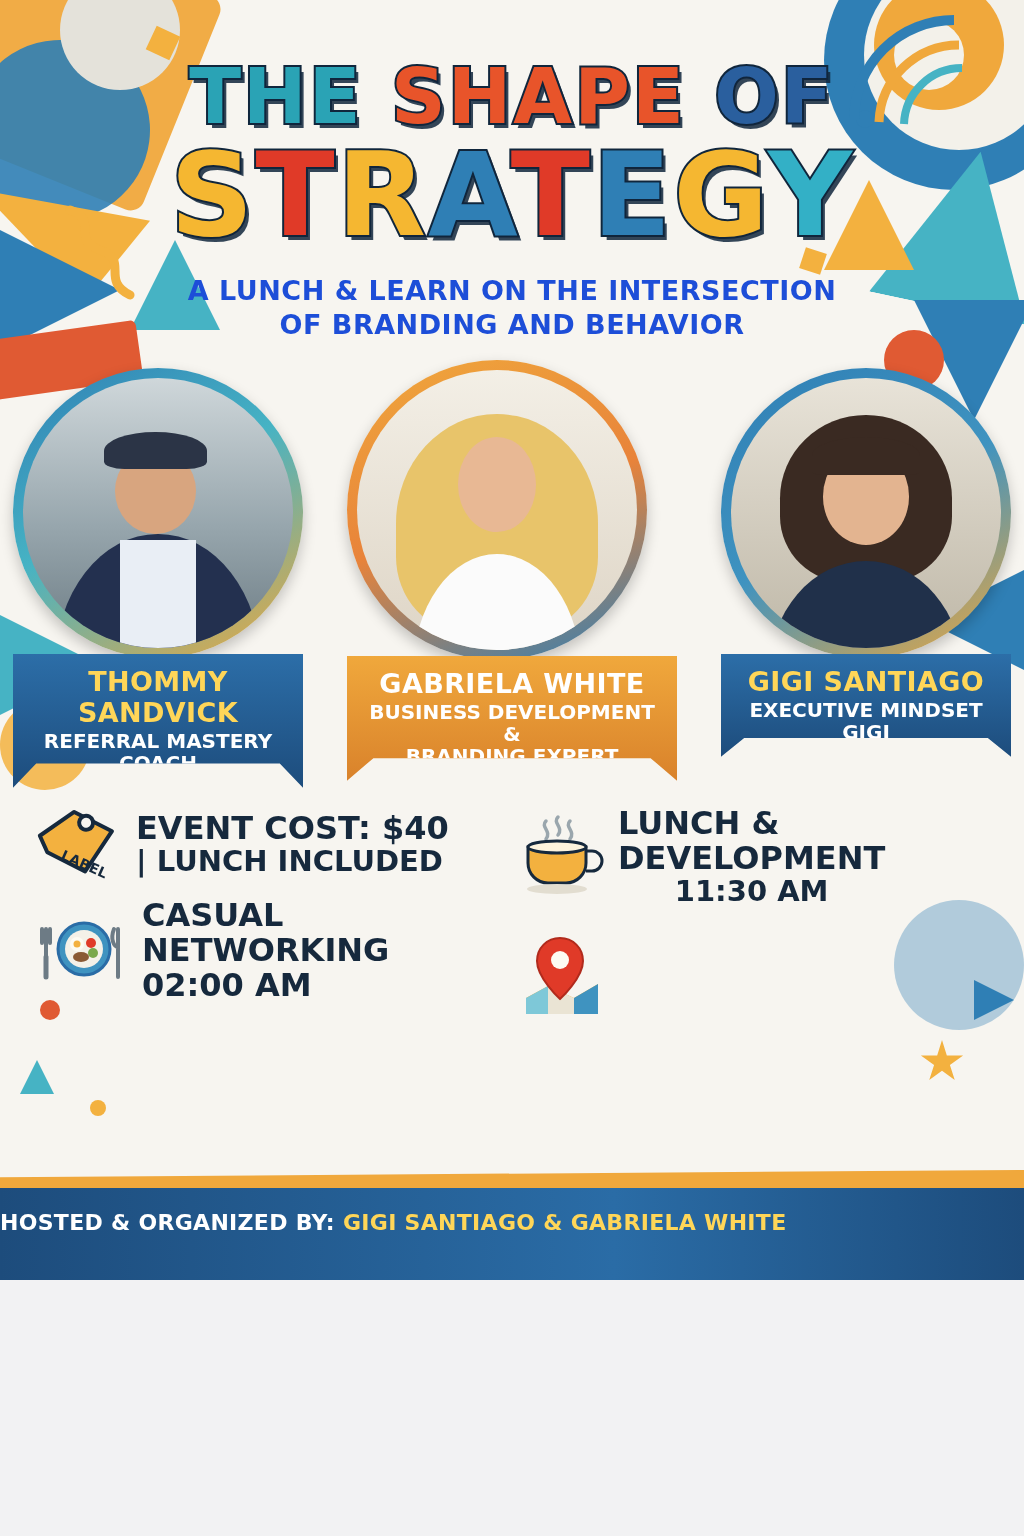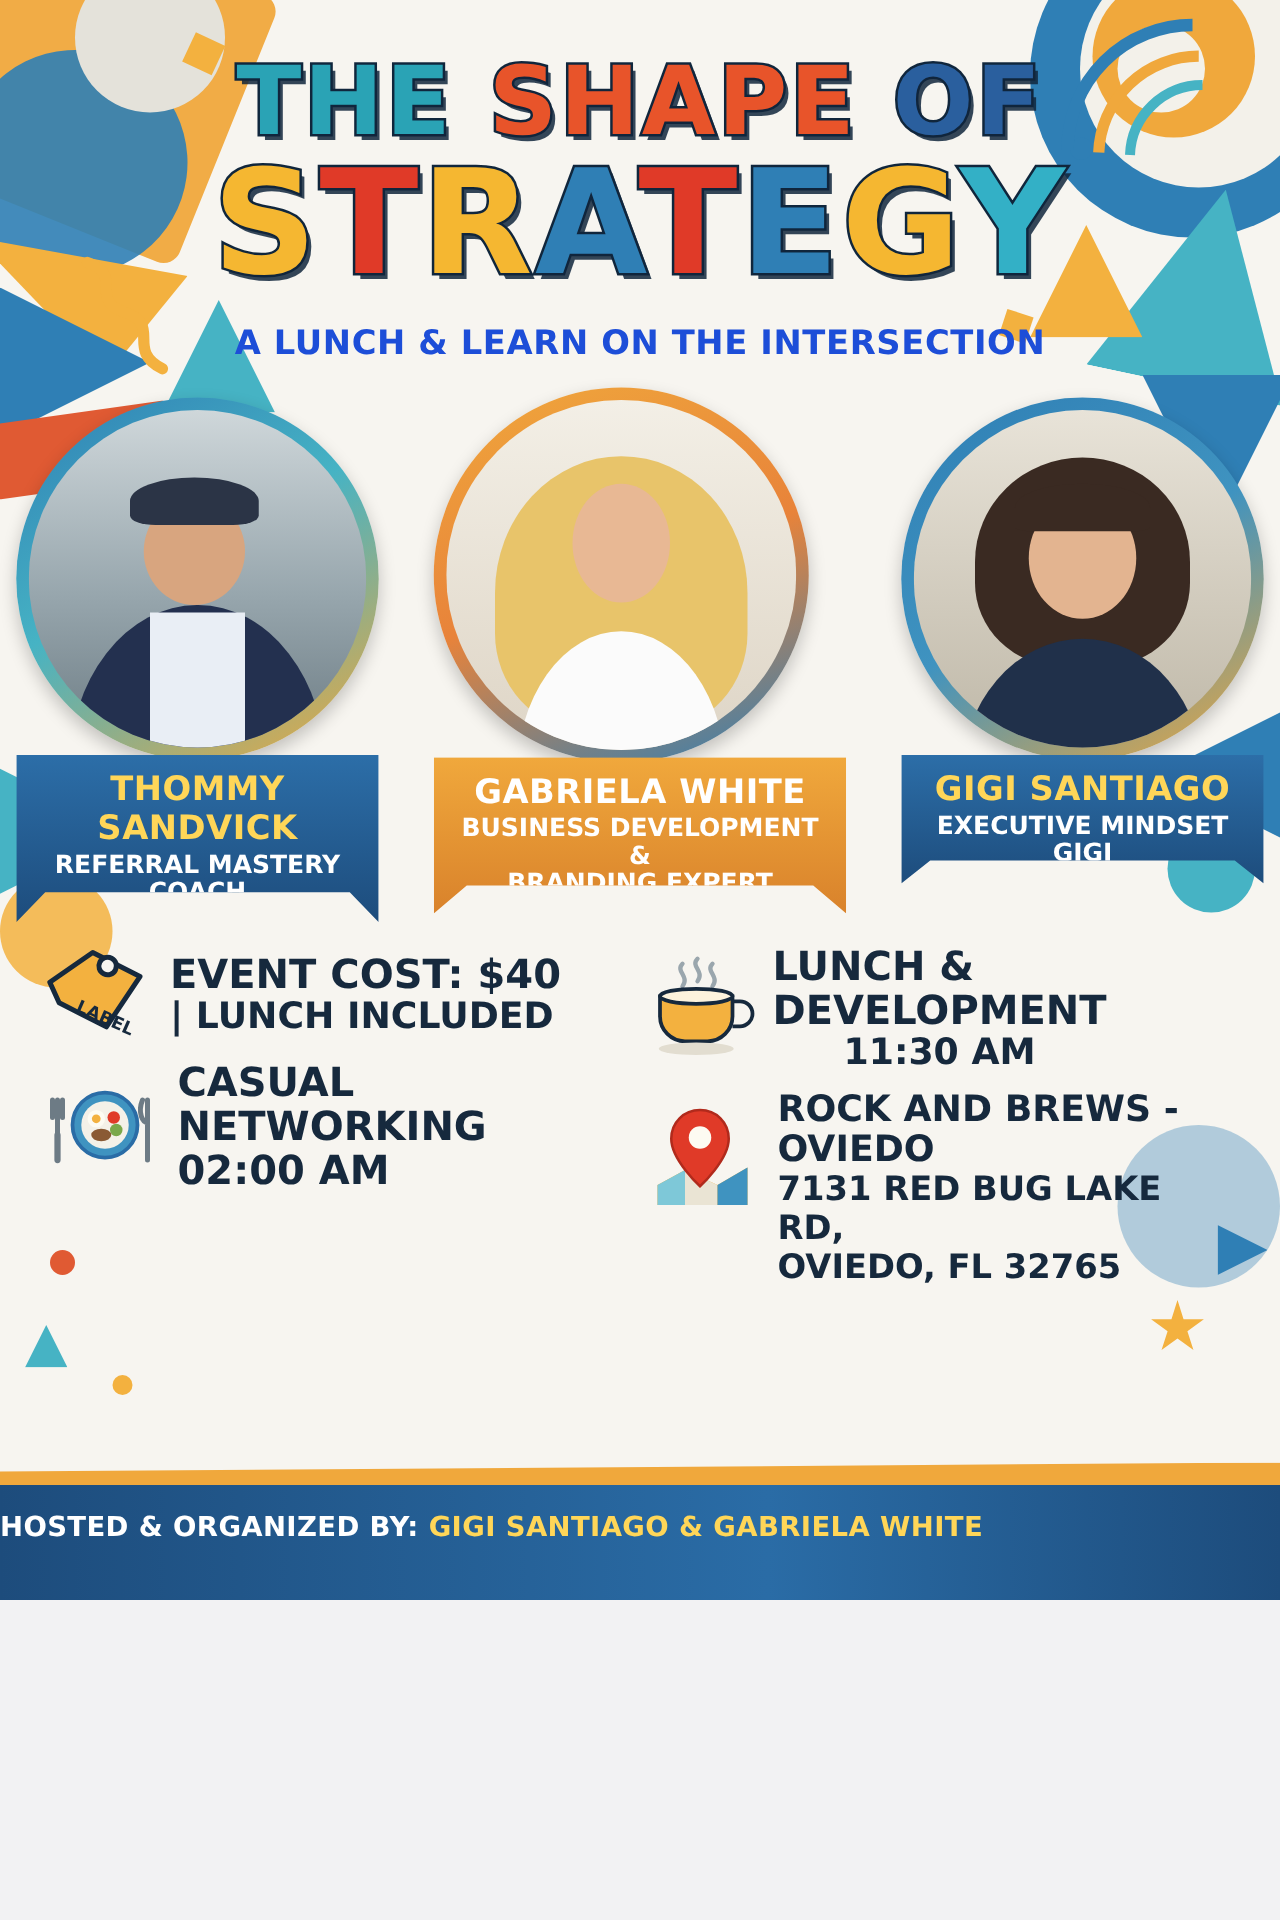--- a/index.html
+++ b/index.html
@@ -46,20 +46,21 @@
   
   .title-wrap { position:relative; text-align:center; padding-top:44px; z-index:5; }
   .line1, .line2 {
     font-family:"DejaVu Sans", sans-serif;
     font-weight:bold;
     letter-spacing:2px;
     line-height:.98;
     -webkit-text-stroke:4px #10263c;
     paint-order: stroke fill;
     text-shadow: 4px 5px 0 rgba(16,38,60,.85);
+    margin-top: 16px;
   }
   .line1 { font-size:76px; }
   .line2 { font-size:116px; margin-top:4px; }
   .l-teal{color:#2aa3b5;} .l-orange{color:#e8542a;} .l-blue{color:#2a5f9e;}
   .l-yellow{color:#f5b731;} .l-red{color:#e03a28;} .l-skyblue{color:#2f7fb5;}
   .l-cyan{color:#33b0c6;}
 
   .subtitle {
     margin-top:22px;
     font-family:"DejaVu Sans", sans-serif;
@@ -192,20 +193,21 @@
 
   <div class="title-wrap">
     <div class="line1">
       <span class="l-teal">THE </span><span class="l-orange">SHAPE </span><span class="l-blue">OF</span>
     </div>
     <div class="line2">
       <span class="l-yellow">S</span><span class="l-red">T</span><span class="l-yellow">R</span><span class="l-skyblue">A</span><span class="l-red">T</span><span class="l-skyblue">E</span><span class="l-yellow">G</span><span class="l-cyan">Y</span>
     </div>
     <div class="subtitle">
       <div>A LUNCH &amp; LEARN ON THE INTERSECTION</div>
+      <div>OF BRANDING AND BEHAVIOR</div>
     </div>
   </div>
 
   <div class="speakers">
 
     <div class="sp">
       <div class="ring a">
         <div class="photo p1">
           <div class="p-bg"></div>
           <div class="body" style="left:12%;top:58%;width:76%;height:70%;background:#23304f;"></div>
@@ -319,25 +321,20 @@
         <div class="icon" style="margin-top:6px;">
           <svg width="96" height="96" viewBox="0 0 96 96">
             <path d="M14 70 L36 58 L62 70 L86 56 L86 86 L14 86 Z" fill="#f3b13f"></path>
             <path d="M14 70 L36 58 L36 86 L14 86 Z" fill="#7ec8d8"></path>
             <path d="M36 58 L62 70 L62 86 L36 86 Z" fill="#eae4d4"></path>
             <path d="M62 70 L86 56 L86 86 L62 86 Z" fill="#3f93c0"></path>
             <path d="M48 10 c-13 0 -23 10 -23 23 c0 17 23 38 23 38 s23 -21 23 -38 c0 -13 -10 -23 -23 -23 z" fill="#e03a28" stroke="#b12a1c" stroke-width="2"></path>
             <circle cx="48" cy="32" r="9" fill="#fdfbf2"></circle>
           </svg>
         </div>
-        <div>
-          <div class="dt-strong t30">ROCK AND BREWS - OVIEDO</div>
-          <div class="dt-strong t28">7131 RED BUG LAKE RD,</div>
-          <div class="dt-strong t28">OVIEDO, FL 32765</div>
-        </div>
       </div>
     </div>
   </div>
 
   <div class="footer">
     <div class="footer-bg"></div>
     <div class="footer-stripe"></div>
     <div class="footer-text">
       <span>HOSTED &amp; ORGANIZED BY:  </span>
       <span class="gold">GIGI SANTIAGO &amp; GABRIELA WHITE</span>

